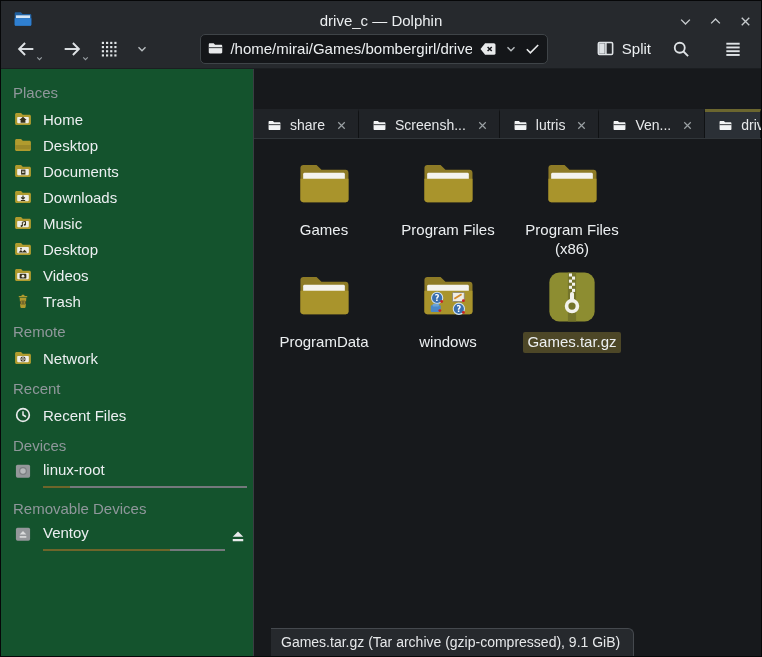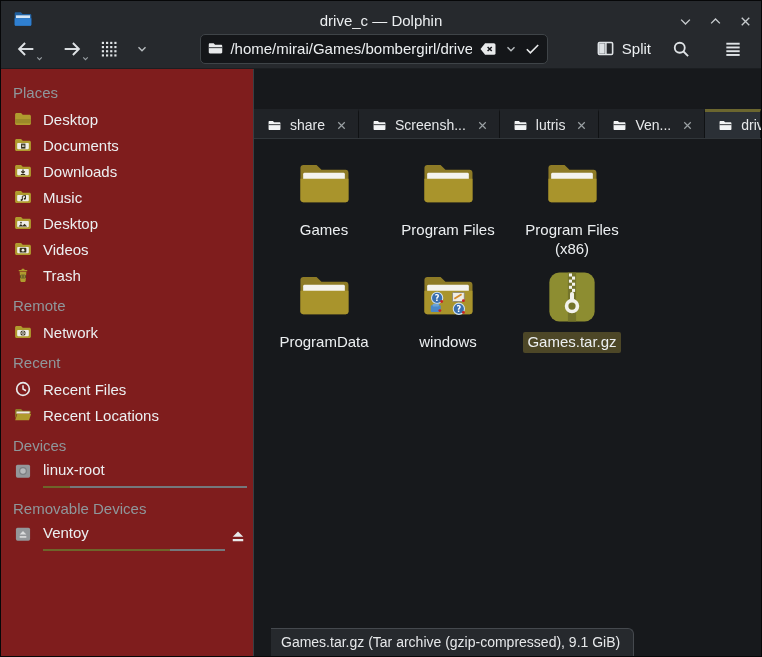--- a/index.html
+++ b/index.html
@@ -20,21 +20,21 @@
   .tbtn + .tbtn { margin-left:8px; }
   .tiny-caret { position:absolute; right:-3px; bottom:-2px; }
   .viewmode { margin-left:14px; display:flex; align-items:center; }
   .urlbar { margin-left:auto; margin-right:auto; width:348px; height:30px; background:#141619; border:1px solid #3f4448; border-radius:5px; display:flex; align-items:center; padding:0 6px; gap:6px; }
   .urlbar .path { flex:1; white-space:nowrap; overflow:hidden; color:#eceff1; font-size:15px; }
   .right-group { display:flex; align-items:center; gap:16px; margin-right:4px; }
   .split-btn { display:flex; align-items:center; gap:7px; color:#eceff1; font-size:15px; }
 
   
   .content { flex:1; display:flex; min-height:0; }
-  .sidebar { width:253px; flex:none; background:#7f1d1d; border-right:1px solid #393e42; padding-top:6px; overflow:hidden; }
+  .sidebar { width:253px; flex:none; background:#14532d; border-right:1px solid #393e42; padding-top:6px; overflow:hidden; }
   .side-header { color:#8f979b; font-size:15px; padding:9px 12px 5px 12px; }
   .side-item { display:flex; align-items:center; gap:10px; padding:3px 8px 3px 12px; height:26px; cursor:pointer; position:relative; }
   .side-item .lbl { color:#eceff1; font-size:15px; white-space:nowrap; }
   .side-icon { width:20px; height:20px; flex:none; display:flex; }
   .side-icon svg { width:20px; height:20px; }
   .device { height:32px; align-items:flex-start; padding-top:2px; }
   .usage { position:absolute; bottom:3px; left:42px; height:2px; background:#74787c; }
   .usage i { display:block; height:2px; background:#6e652a; }
   .eject-btn { position:absolute; right:6px; top:5px; width:18px; height:18px; }
 
@@ -191,20 +191,31 @@
 
   <div class="content">
 
     <div class="sidebar">
       <div>
           <div class="side-header">Places</div>
           <div class="side-item">
               <span class="side-icon">
               <svg viewBox="0 0 24 24" width="20" height="20">
                 <path d="M2.5 6.5c0-1 .8-1.8 1.8-1.8h5.4l2 2.1h8c1 0 1.8.8 1.8 1.8v8.9c0 1-.8 1.8-1.8 1.8H4.3c-1 0-1.8-.8-1.8-1.8z" fill="#b09b2e"></path>
+                <rect x="5" y="9.5" width="14" height="7.5" rx="1" fill="#efeee8"></rect>
+                <path d="M12 9.3l-4.4 3.8h1.5v3.5h5.8v-3.5h1.5z" fill="#35301a"></path>
+              </svg>
+            </span>
+              <span class="lbl">Home</span>
+
+            </div>
+          <div class="side-item">
+              <span class="side-icon">
+              <svg viewBox="0 0 24 24" width="20" height="20">
+                <path d="M2.5 6.5c0-1 .8-1.8 1.8-1.8h5.4l2 2.1h8c1 0 1.8.8 1.8 1.8v8.9c0 1-.8 1.8-1.8 1.8H4.3c-1 0-1.8-.8-1.8-1.8z" fill="#b09b2e"></path>
                 <path d="M2.5 12h19v3.4c0 1-.8 1.8-1.8 1.8H4.3c-1 0-1.8-.8-1.8-1.8z" fill="#9c8929"></path>
               </svg>
             </span>
               <span class="lbl">Desktop</span>
 
             </div>
           <div class="side-item">
               <span class="side-icon">
               <svg viewBox="0 0 24 24" width="20" height="20">
                 <path d="M2.5 6.5c0-1 .8-1.8 1.8-1.8h5.4l2 2.1h8c1 0 1.8.8 1.8 1.8v8.9c0 1-.8 1.8-1.8 1.8H4.3c-1 0-1.8-.8-1.8-1.8z" fill="#b09b2e"></path>
@@ -297,31 +308,20 @@
         <div>
           <div class="side-header">Recent</div>
           <div class="side-item">
               <span class="side-icon">
               <svg viewBox="0 0 24 24" width="20" height="20">
                 <circle cx="12" cy="12" r="7.6" fill="none" stroke="#e8eaeb" stroke-width="2"></circle>
                 <path d="M12 7.4V12l3.6 2.1" stroke="#e8eaeb" stroke-width="1.8" fill="none"></path>
               </svg>
             </span>
               <span class="lbl">Recent Files</span>
-
-            </div>
-          <div class="side-item">
-              <span class="side-icon">
-              <svg viewBox="0 0 24 24" width="20" height="20">
-                <path d="M2.5 6.5c0-1 .8-1.8 1.8-1.8h5.4l2 2.1h8c1 0 1.8.8 1.8 1.8v.9H5.2l-2.7 7z" fill="#8e7b26"></path>
-                <rect x="4.2" y="7.8" width="15.8" height="2.6" fill="#efeee8"></rect>
-                <path d="M5.2 10.4h16.6l-2.6 7.9H2.6z" fill="#b09b2e"></path>
-              </svg>
-            </span>
-              <span class="lbl">Recent Locations</span>
 
             </div>
         </div>
         <div>
           <div class="side-header">Devices</div>
           <div class="side-item device">
               <span class="side-icon">
               <svg viewBox="0 0 24 24" width="20" height="20">
                 <rect x="3.5" y="4.5" width="17" height="15.5" rx="2" fill="#94979a"></rect>
                 <circle cx="12" cy="12" r="4" fill="#b6b9bb" stroke="#7c7f82" stroke-width="1.4"></circle>

